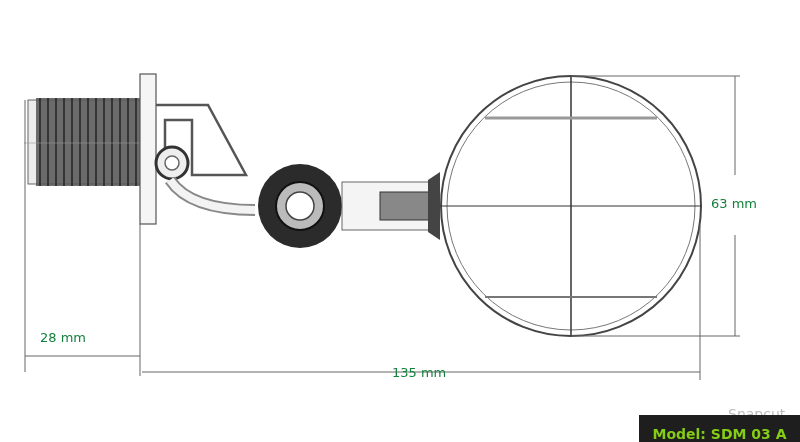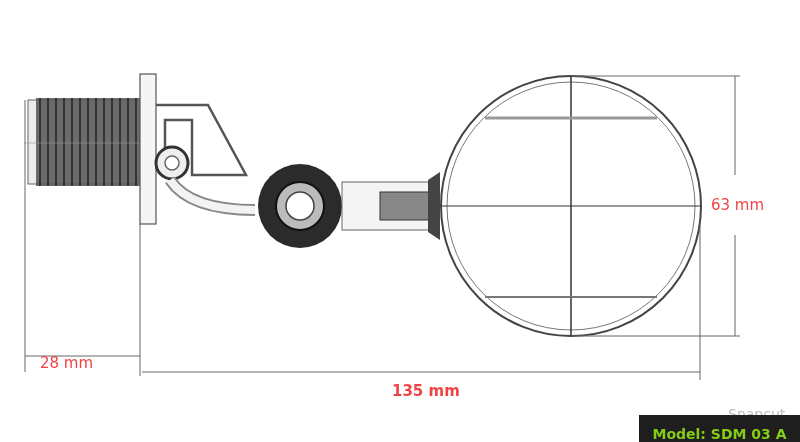--- a/index.html
+++ b/index.html
@@ -1,18 +1,18 @@
 <!DOCTYPE html>
 <html><head>
 <meta charset="utf-8">
 <style>
   html, body { margin:0; padding:0; background:#ffffff; }
   body { width:800px; height:442px; position:relative; overflow:hidden; font-family:"DejaVu Sans", sans-serif; }
   svg { position:absolute; left:0; top:0; }
-  .dim-label { position:absolute; font-size:15px; color:#ef4444; font-family:"DejaVu Sans", sans-serif; white-space:nowrap; }
+  .dim-label { position:absolute; font-size:13px; color:#15803d; font-family:"DejaVu Sans", sans-serif; white-space:nowrap; }
   .model-badge { position:absolute; left:639px; top:415px; width:161px; height:38px; background:#1e1e1e; color:#84cc16; font-family:"DejaVu Sans", sans-serif; font-weight:bold; font-size:14px; display:flex; align-items:center; justify-content:center; }
   .watermark { position:absolute; left:728px; top:406px; font-size:14px; color:#bbb; font-family:"DejaVu Sans", sans-serif; }
 </style>
 </head>
 <body>
 
 <svg width="800" height="442" viewBox="0 0 800 442">
 
   <g>
     <rect x="28" y="100" width="116" height="84" fill="#ececec" stroke="#666" stroke-width="1"></rect>
@@ -71,17 +71,17 @@
 
   <g stroke="#666" stroke-width="1">
     <line x1="25" y1="100" x2="25" y2="372"></line>
     <line x1="140" y1="224" x2="140" y2="376"></line>
     <line x1="25" y1="356" x2="140" y2="356"></line>
   </g>
 
   <line x1="142" y1="372" x2="700" y2="372" stroke="#666" stroke-width="1"></line>
 </svg>
 
-<div class="dim-label" style="left:40px; top:330px;margin-top:24px;">28 mm</div>
-<div class="dim-label" style="left:392px; top:382px;font-weight:bold;">135 mm</div>
+<div class="dim-label" style="left:40px; top:330px;">28 mm</div>
+<div class="dim-label" style="left:392px; top:365px;">135 mm</div>
 <div class="dim-label" style="left:711px; top:196px;">63 mm</div>
 <div class="watermark">Snapcut</div>
 <div class="model-badge">Model: SDM 03 A</div>
 
 </body></html>

